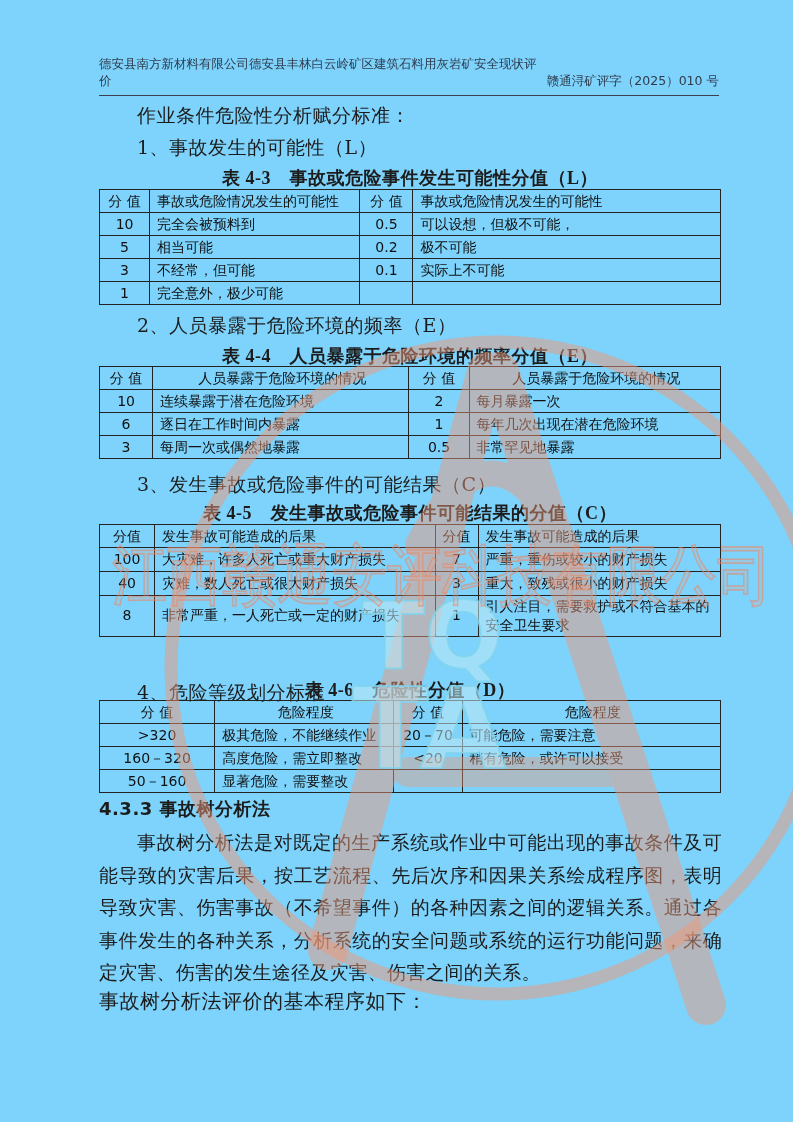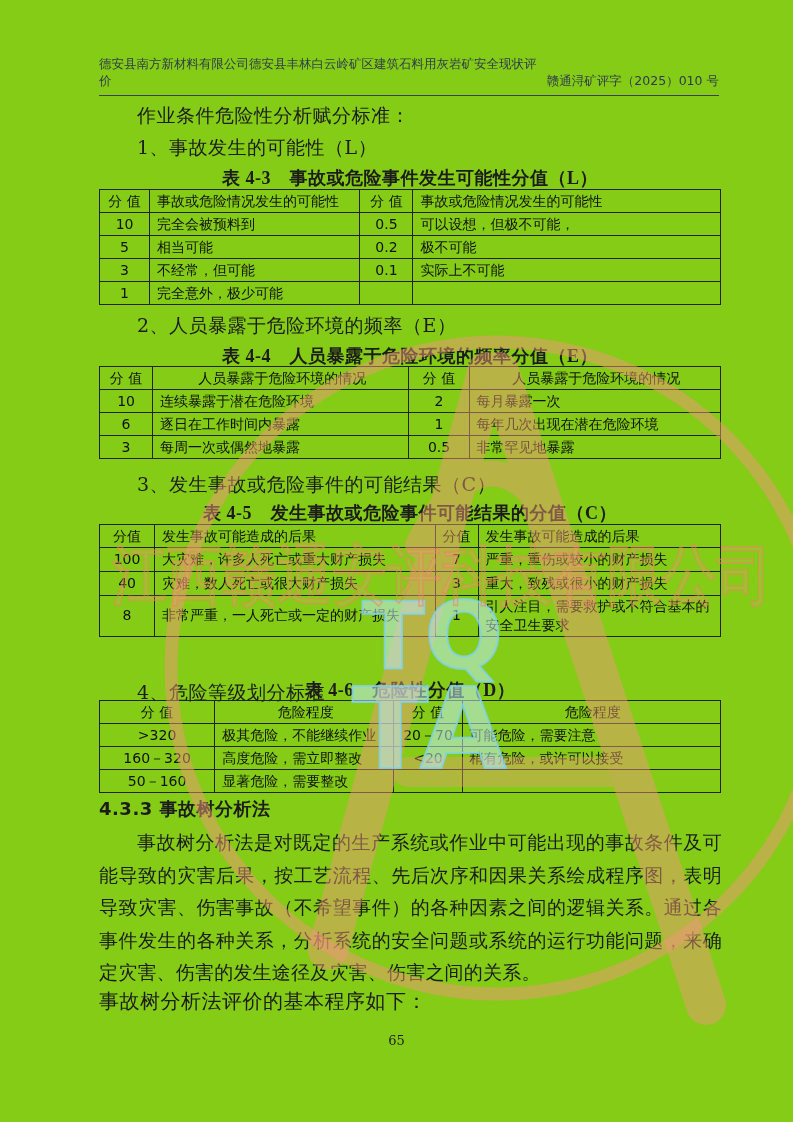--- a/index.html
+++ b/index.html
@@ -1,18 +1,18 @@
 <!DOCTYPE html>
 <html><head>
 <meta charset="utf-8">
 <style>
   html,body{margin:0;padding:0;background:#888;}
   .page{
     position:relative;width:793px;height:1122px;margin:0 auto;
-    background:#84cc16;overflow:hidden;
+    background:#7dd3fc;overflow:hidden;
     font-family:"DejaVu Serif","Liberation Serif",serif;
     color:#1c1c1c;
   }
   
   .doc-header{
     position:absolute;left:99px;top:56px;width:620px;
     display:flex;justify-content:space-between;align-items:flex-end;
     font-size:12.5px;color:#2f3b4c;
     border-bottom:1px solid #3a3f4a;padding-bottom:5px;
     font-family:"DejaVu Sans","Liberation Sans",sans-serif;
@@ -224,21 +224,20 @@
           <td class="val"></td>
           <td class="desc"></td>
         </tr>
       </tbody>
     </table>
 
   <div class="bold-heading" style="top:797px;">4.3.3 事故树分析法</div>
   <div class="body-para" style="top:826px;">事故树分析法是对既定的生产系统或作业中可能出现的事故条件及可能导致的灾害后果，按工艺流程、先后次序和因果关系绘成程序图，表明导致灾害、伤害事故（不希望事件）的各种因素之间的逻辑关系。通过各事件发生的各种关系，分析系统的安全问题或系统的运行功能问题，来确定灾害、伤害的发生途径及灾害、伤害之间的关系。</div>
   <div class="closing-line" style="top:988px;">事故树分析法评价的基本程序如下：</div>
 
-  <div class="page-number">65</div>
 
   <svg class="watermark" viewBox="0 0 793 1122">
 
     <circle cx="497" cy="668" r="326" fill="none" stroke="#ef9877" stroke-width="13" opacity="0.50"></circle>
 
     <g stroke="#ef9877" fill="none" stroke-linecap="round" opacity="0.48">
       <path d="M 487 372 L 328 950" stroke-width="40"></path>
       <path d="M 499 372 L 706 1005" stroke-width="40"></path>
       <path d="M 418 545 Q 492 402 566 545" stroke-width="26"></path>
       <path d="M 408 772 L 628 772" stroke-width="30" opacity="0.85"></path>

